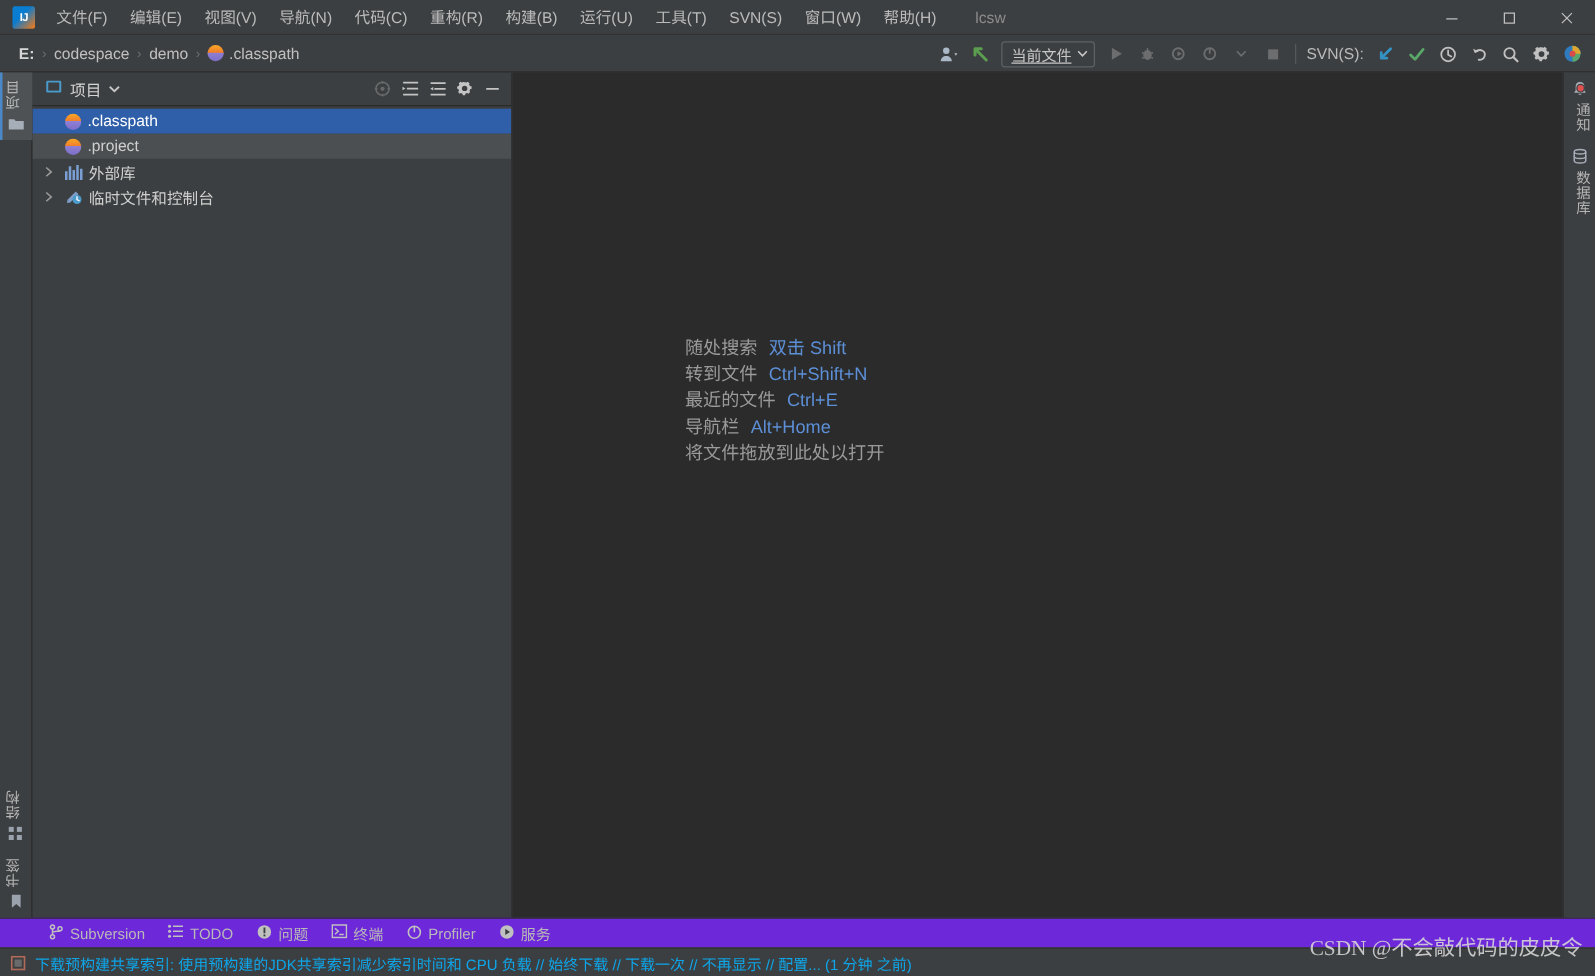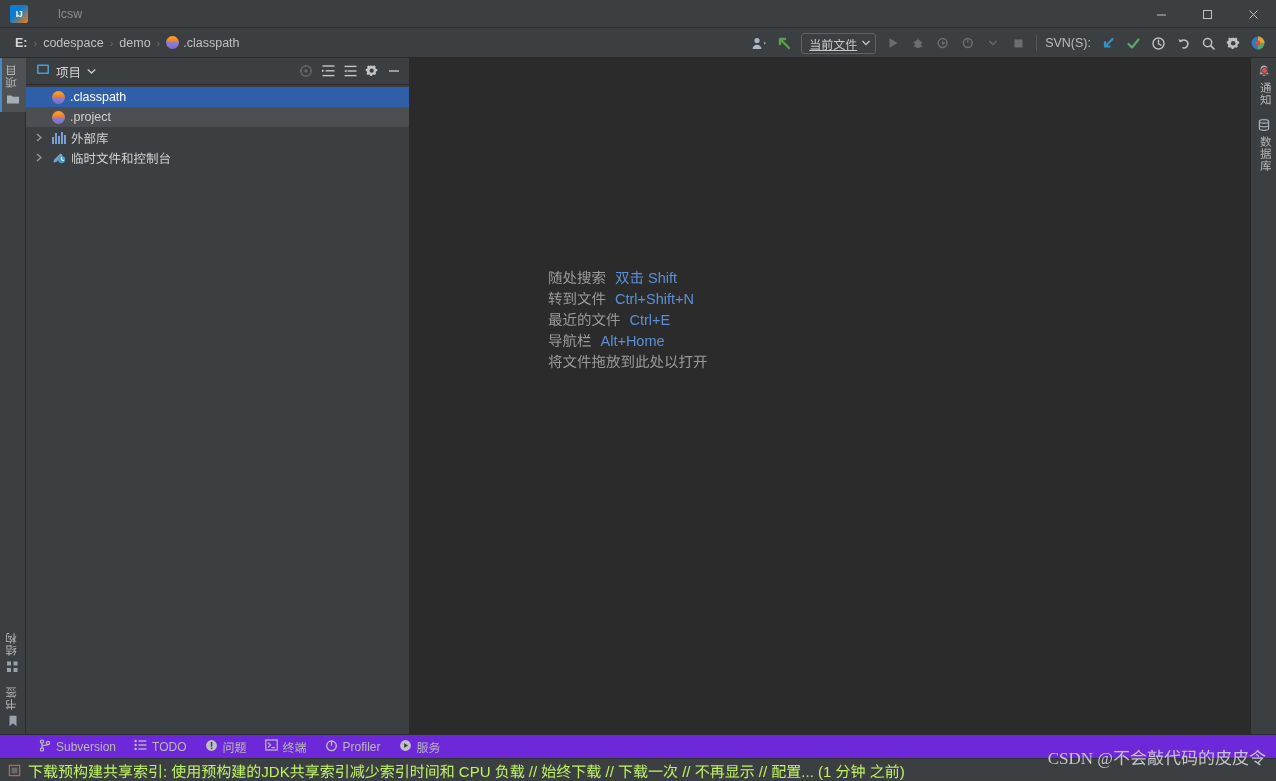--- a/index.html
+++ b/index.html
@@ -346,22 +346,22 @@
     min-height: 23px;
     background: #3c3f41;
     display: flex;
     align-items: center;
     padding: 0 8px 0 8px;
     gap: 7px;
     border-top: 1px solid #323232;
     position: relative;
   }
   .status-text {
-    font-size: 15px;
-    color: #bef264;
+    font-size: 12px;
+    color: #0ea5e9;
     white-space: nowrap;
     overflow: hidden;
     text-overflow: clip;
     cursor: default;
   }
 
   .watermark {
     position: absolute;
     right: 10px;
     bottom: 12px;
@@ -382,20 +382,34 @@
     border: 1px solid #3c3f41;
   }
 </style>
 </head>
 <body>
 
 <div id="app">
 
   <div class="titlebar">
     <div class="ij-logo"></div>
+    <div class="menu-items">
+      <div class="menu-item">文件(F)</div>
+      <div class="menu-item">编辑(E)</div>
+      <div class="menu-item">视图(V)</div>
+      <div class="menu-item">导航(N)</div>
+      <div class="menu-item">代码(C)</div>
+      <div class="menu-item">重构(R)</div>
+      <div class="menu-item">构建(B)</div>
+      <div class="menu-item">运行(U)</div>
+      <div class="menu-item">工具(T)</div>
+      <div class="menu-item">SVN(S)</div>
+      <div class="menu-item">窗口(W)</div>
+      <div class="menu-item">帮助(H)</div>
+    </div>
     <div class="win-title">lcsw</div>
 
     <div class="win-controls">
       <div class="win-btn">
         <svg width="13" height="13" viewBox="0 0 13 13">
           <line x1="2" y1="7" x2="11" y2="7" stroke="#c0c0c0" stroke-width="1"></line>
         </svg>
       </div>
       <div class="win-btn">
         <svg width="13" height="13" viewBox="0 0 13 13">

